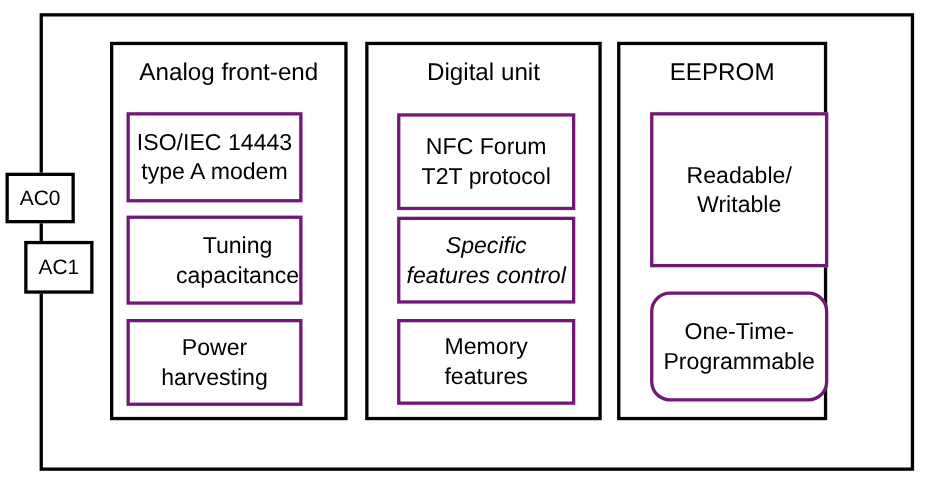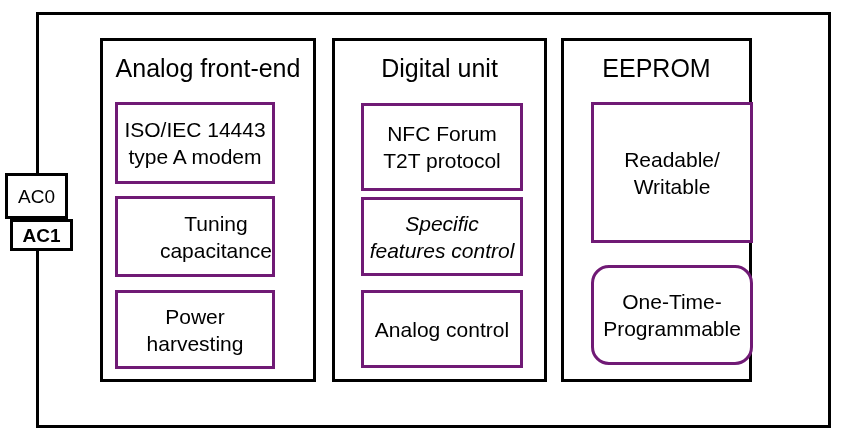--- a/index.html
+++ b/index.html
@@ -29,41 +29,41 @@
     width: 63px;
     border: 3px solid #000;
     background: #ffffff;
     z-index: 5;
     display: flex;
     align-items: center;
     justify-content: center;
     font-size: 19px;
     line-height: 1;
   }
-  .port-ac0 { left: 5px; top: 173px; height: 46px; text-align: right; }
-  .port-ac1 { left: 10px; top: 219px; height: 32px; font-weight: bold; }
+  .port-ac0 { left: 5px; top: 157px; height: 46px; text-align: right; }
+  .port-ac1 { left: 22px; top: 219px; height: 48px; }
 
   
   .section {
     position: absolute;
     top: 38px;
     height: 344px;
     border: 3px solid #000;
     background: #ffffff;
   }
   .section-analog { left: 100px; width: 216px; }
   .section-digital { left: 332px; width: 215px; }
   .section-eeprom { left: 561px; width: 191px; }
 
   .section-title {
     position: absolute;
     left: 0; top: 12px;
     width: 100%;
     text-align: center;
-    font-size: 25px;
+    font-size: 22px;
     line-height: 1.2;
     white-space: nowrap;
   }
 
   
   .block {
     position: absolute;
     border: 3px solid #701a75;
     background: #ffffff;
     display: flex;
@@ -125,21 +125,21 @@
     <div class="section-title">Digital unit</div>
     <div class="block blk-t2t">
       <span class="block-label">NFC Forum
 T2T protocol</span>
     </div>
     <div class="block blk-features">
       <span class="block-label">Specific
 features control</span>
     </div>
     <div class="block blk-memctl">
-      <span class="block-label">Analog control</span>
+      <span class="block-label">Memory features</span>
     </div>
   </div>
 
   <div class="section section-eeprom">
     <div class="section-title">EEPROM</div>
     <div class="block blk-rw">
       <span class="block-label">Readable/
 Writable</span>
     </div>
     <div class="block blk-otp">

